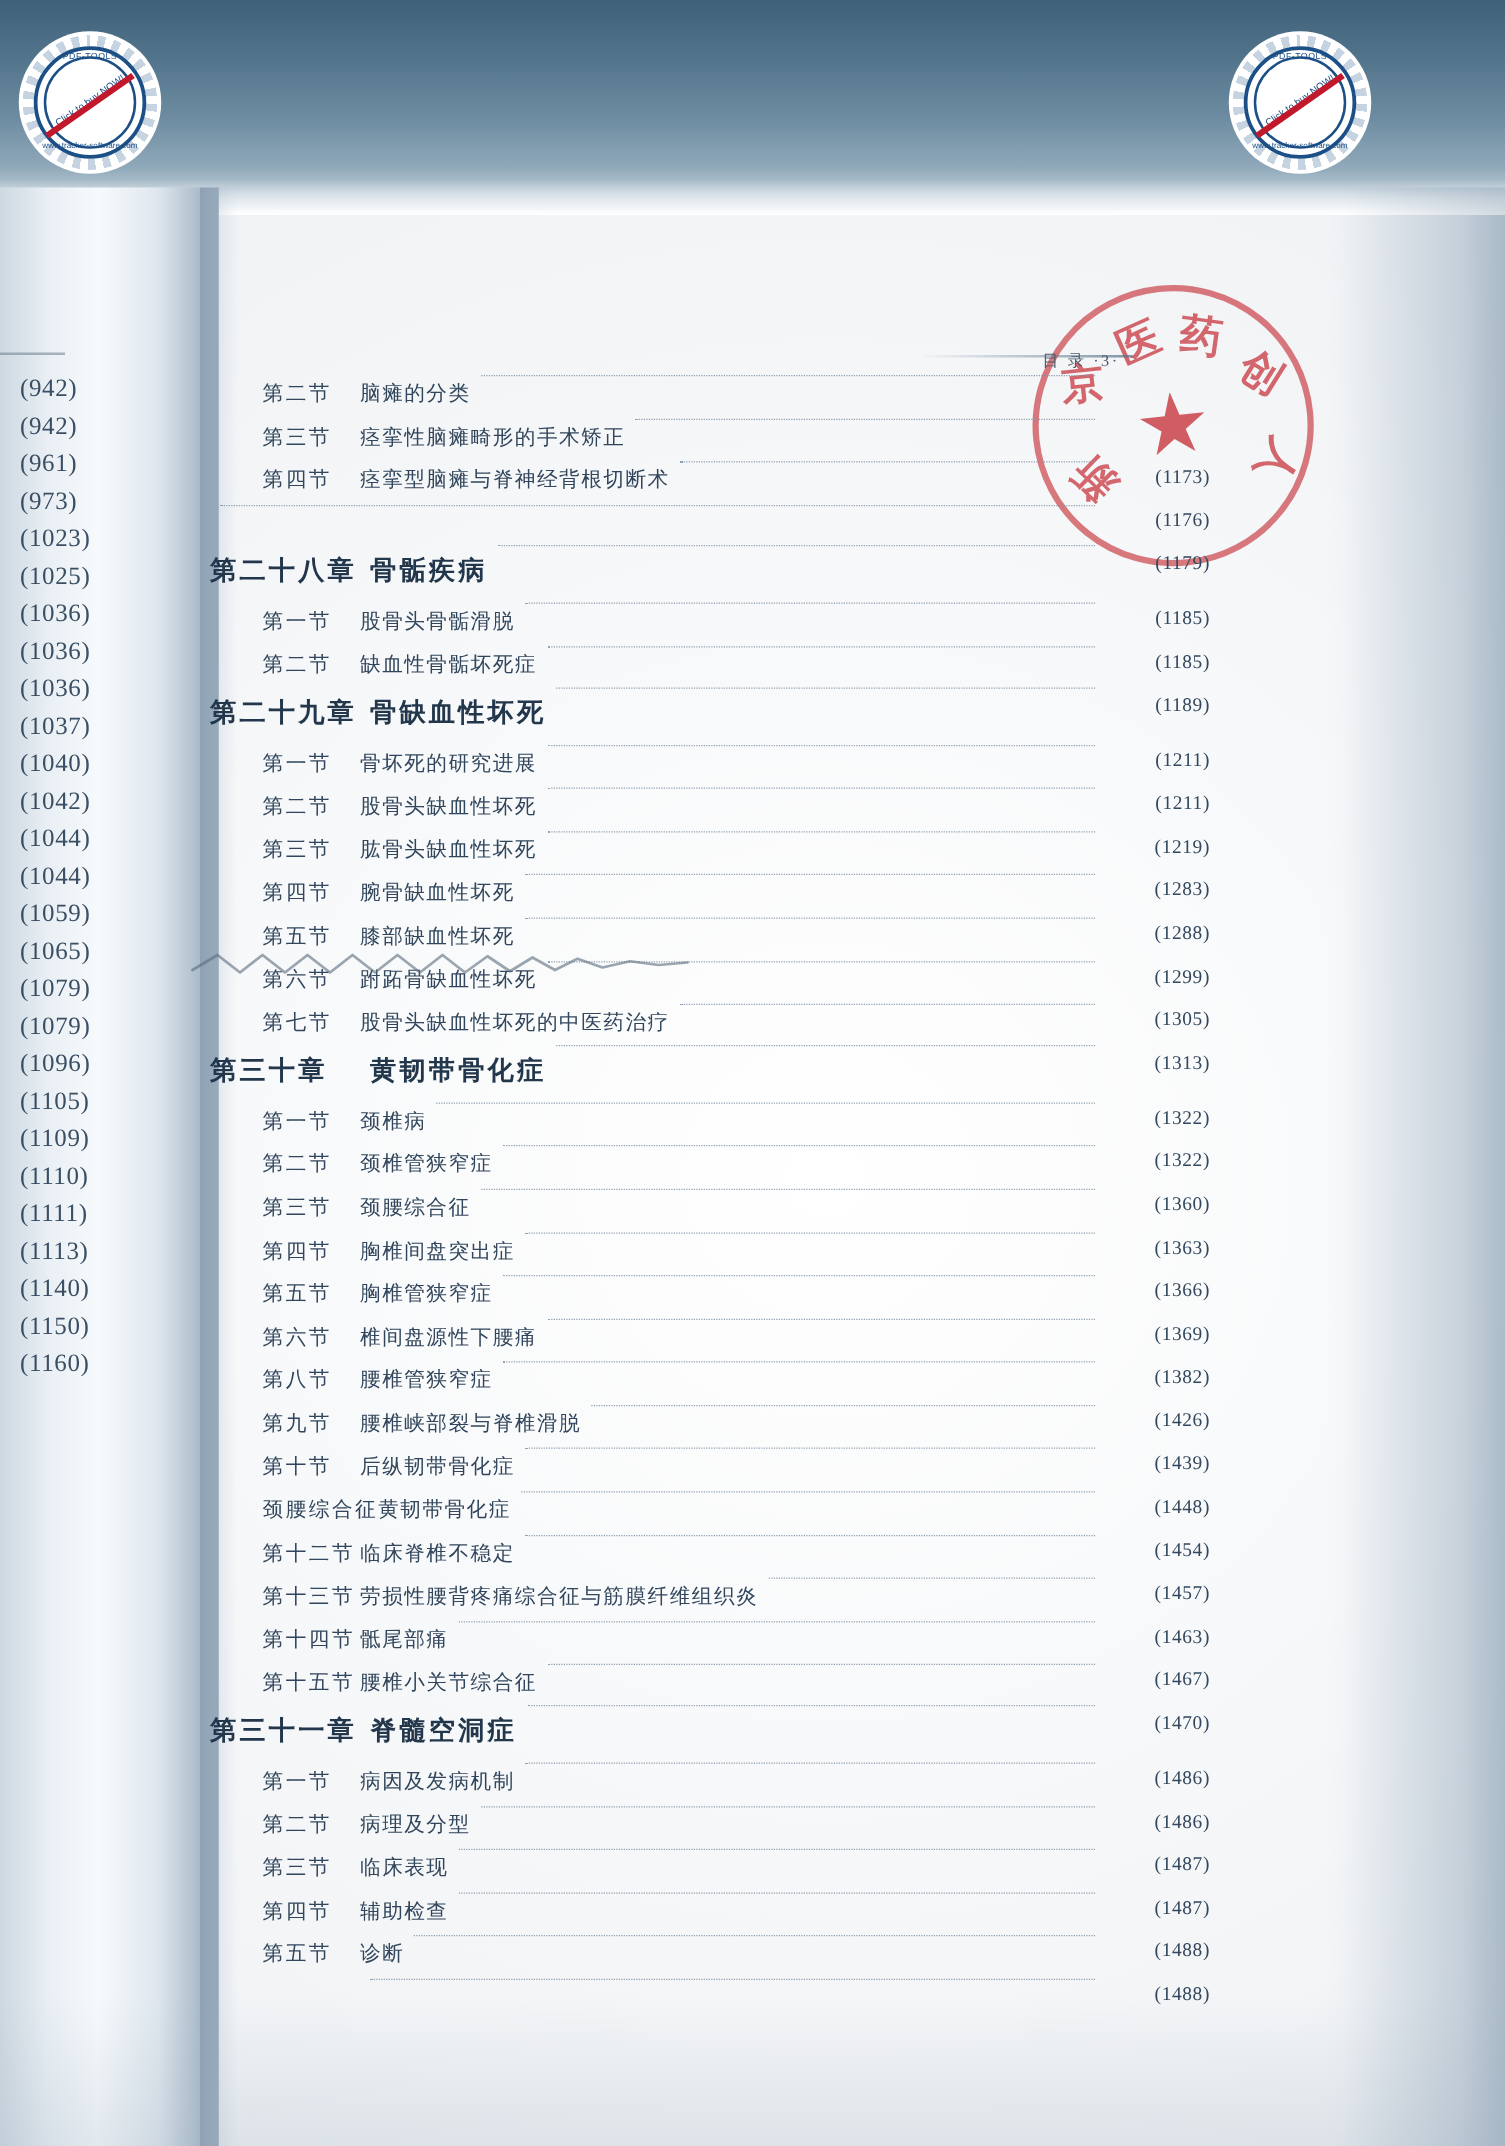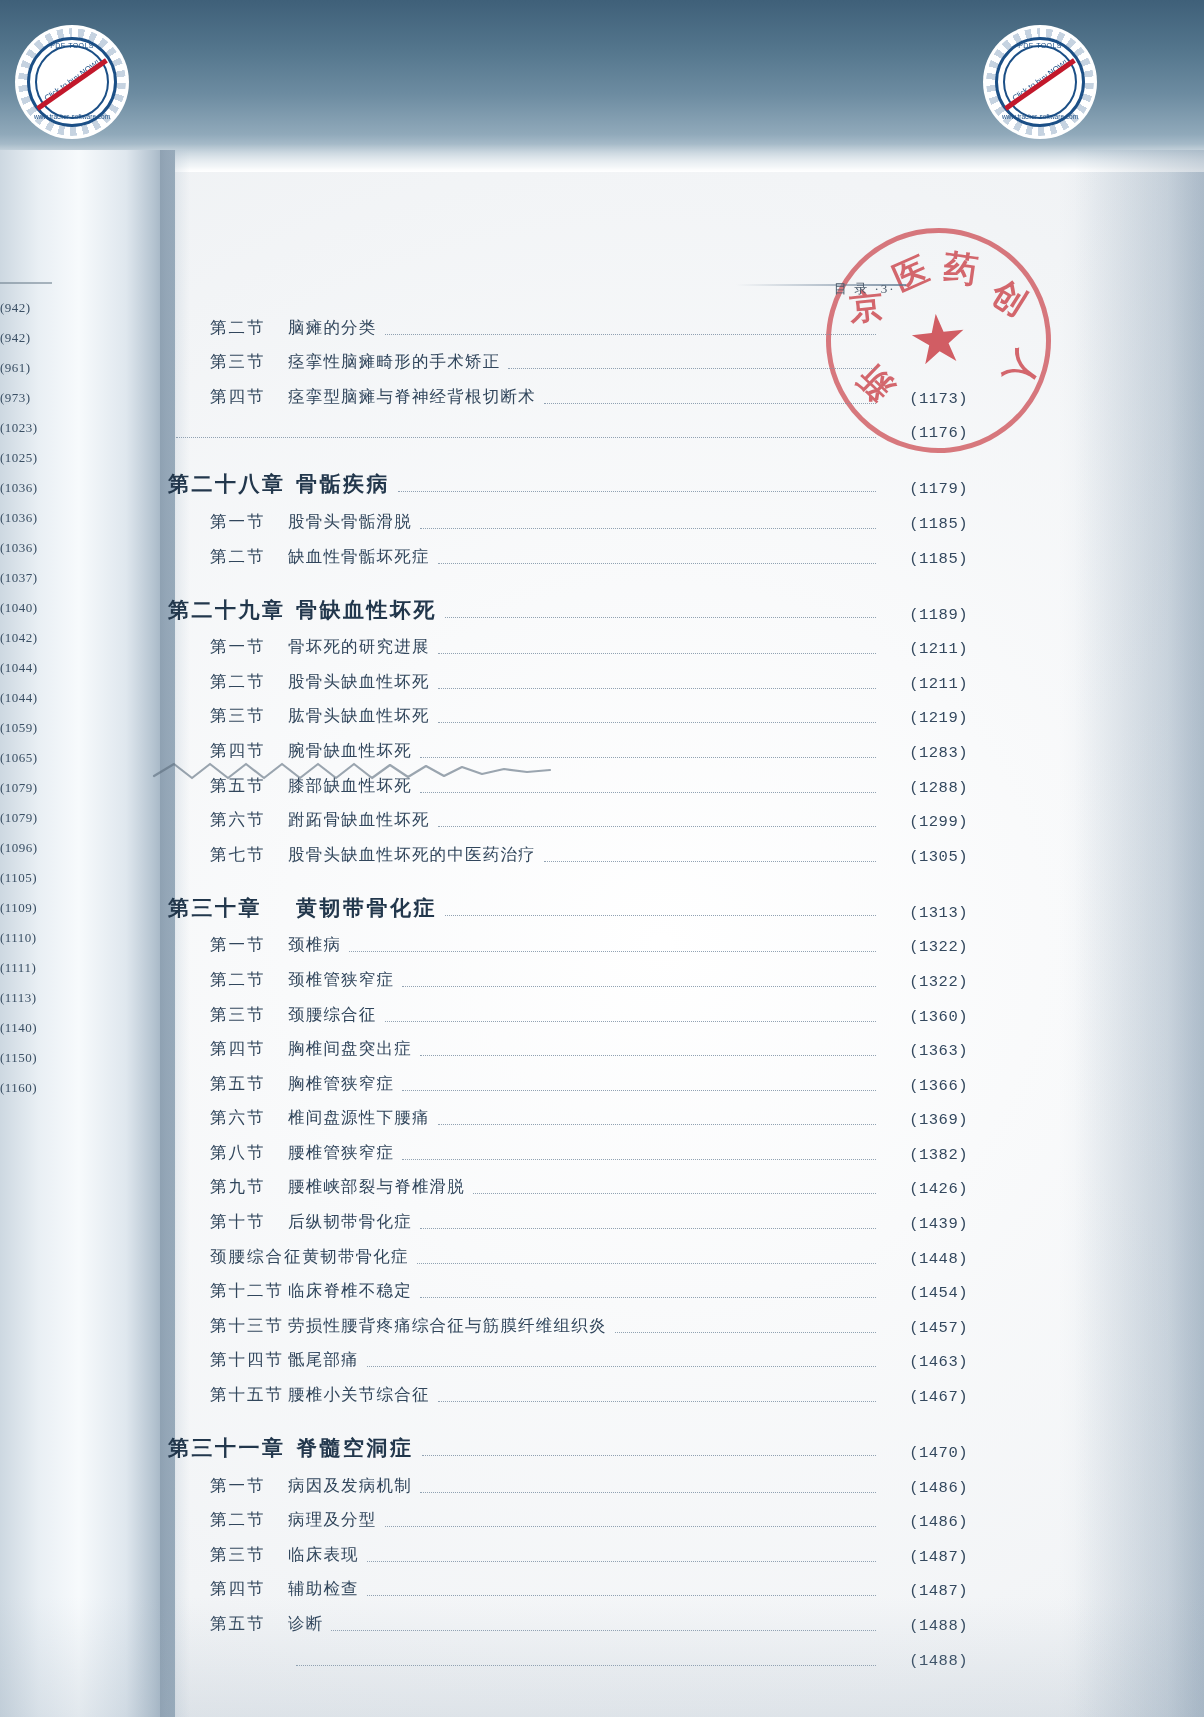--- a/index.html
+++ b/index.html
@@ -182,24 +182,23 @@
   }
 
   .rows {
     position: absolute;
     left: 0; top: 42px;
     width: 800px;
   }
 
   .row {
     display: flex;
-    align-items: flex-end;
+    align-items: flex-start;
     height: 34.6px;
     color: #2d3f52;
-    font-family: Liberation Mono, monospace;
   }
   .row .label {
     white-space: nowrap;
     font-size: 16.5px;
     letter-spacing: 1.2px;
     color: #31465c;
   }
   .row .sec-no {
     display: inline-block;
     min-width: 78px;
@@ -217,21 +216,21 @@
     font-size: 15.5px;
     color: #33485e;
     min-width: 86px;
     text-align: right;
     letter-spacing: .5px;
   }
 
   
   .row.chapter {
     height: 44px;
-    margin-top: 12px;
+    margin-top: 0;
   }
   .row.chapter .label {
     font-size: 21px;
     font-weight: bold;
     letter-spacing: 2.5px;
     color: #1e3category;
     color: #22374c;
   }
   .row.chapter .chap-no {
     display: inline-block;
@@ -245,23 +244,23 @@
   .row.chapter .page {
     font-size: 15.5px;
     font-weight: normal;
   }
   .row.indent-sec .label { padding-left: 42px; }
   .row.chapter .label { padding-left: 0px; }
 
   
   #left-pages {
     position: absolute;
-    left: 0; top: 300px;
+    left: 16px; top: 300px;
     width: 70px;
-    font-size: 13px;
+    font-size: 20px;
     color: #3a4f64;
     letter-spacing: .5px;
   }
   #left-pages div {
     height: 30px;
     white-space: nowrap;
   }
 
   
   #squiggle {

